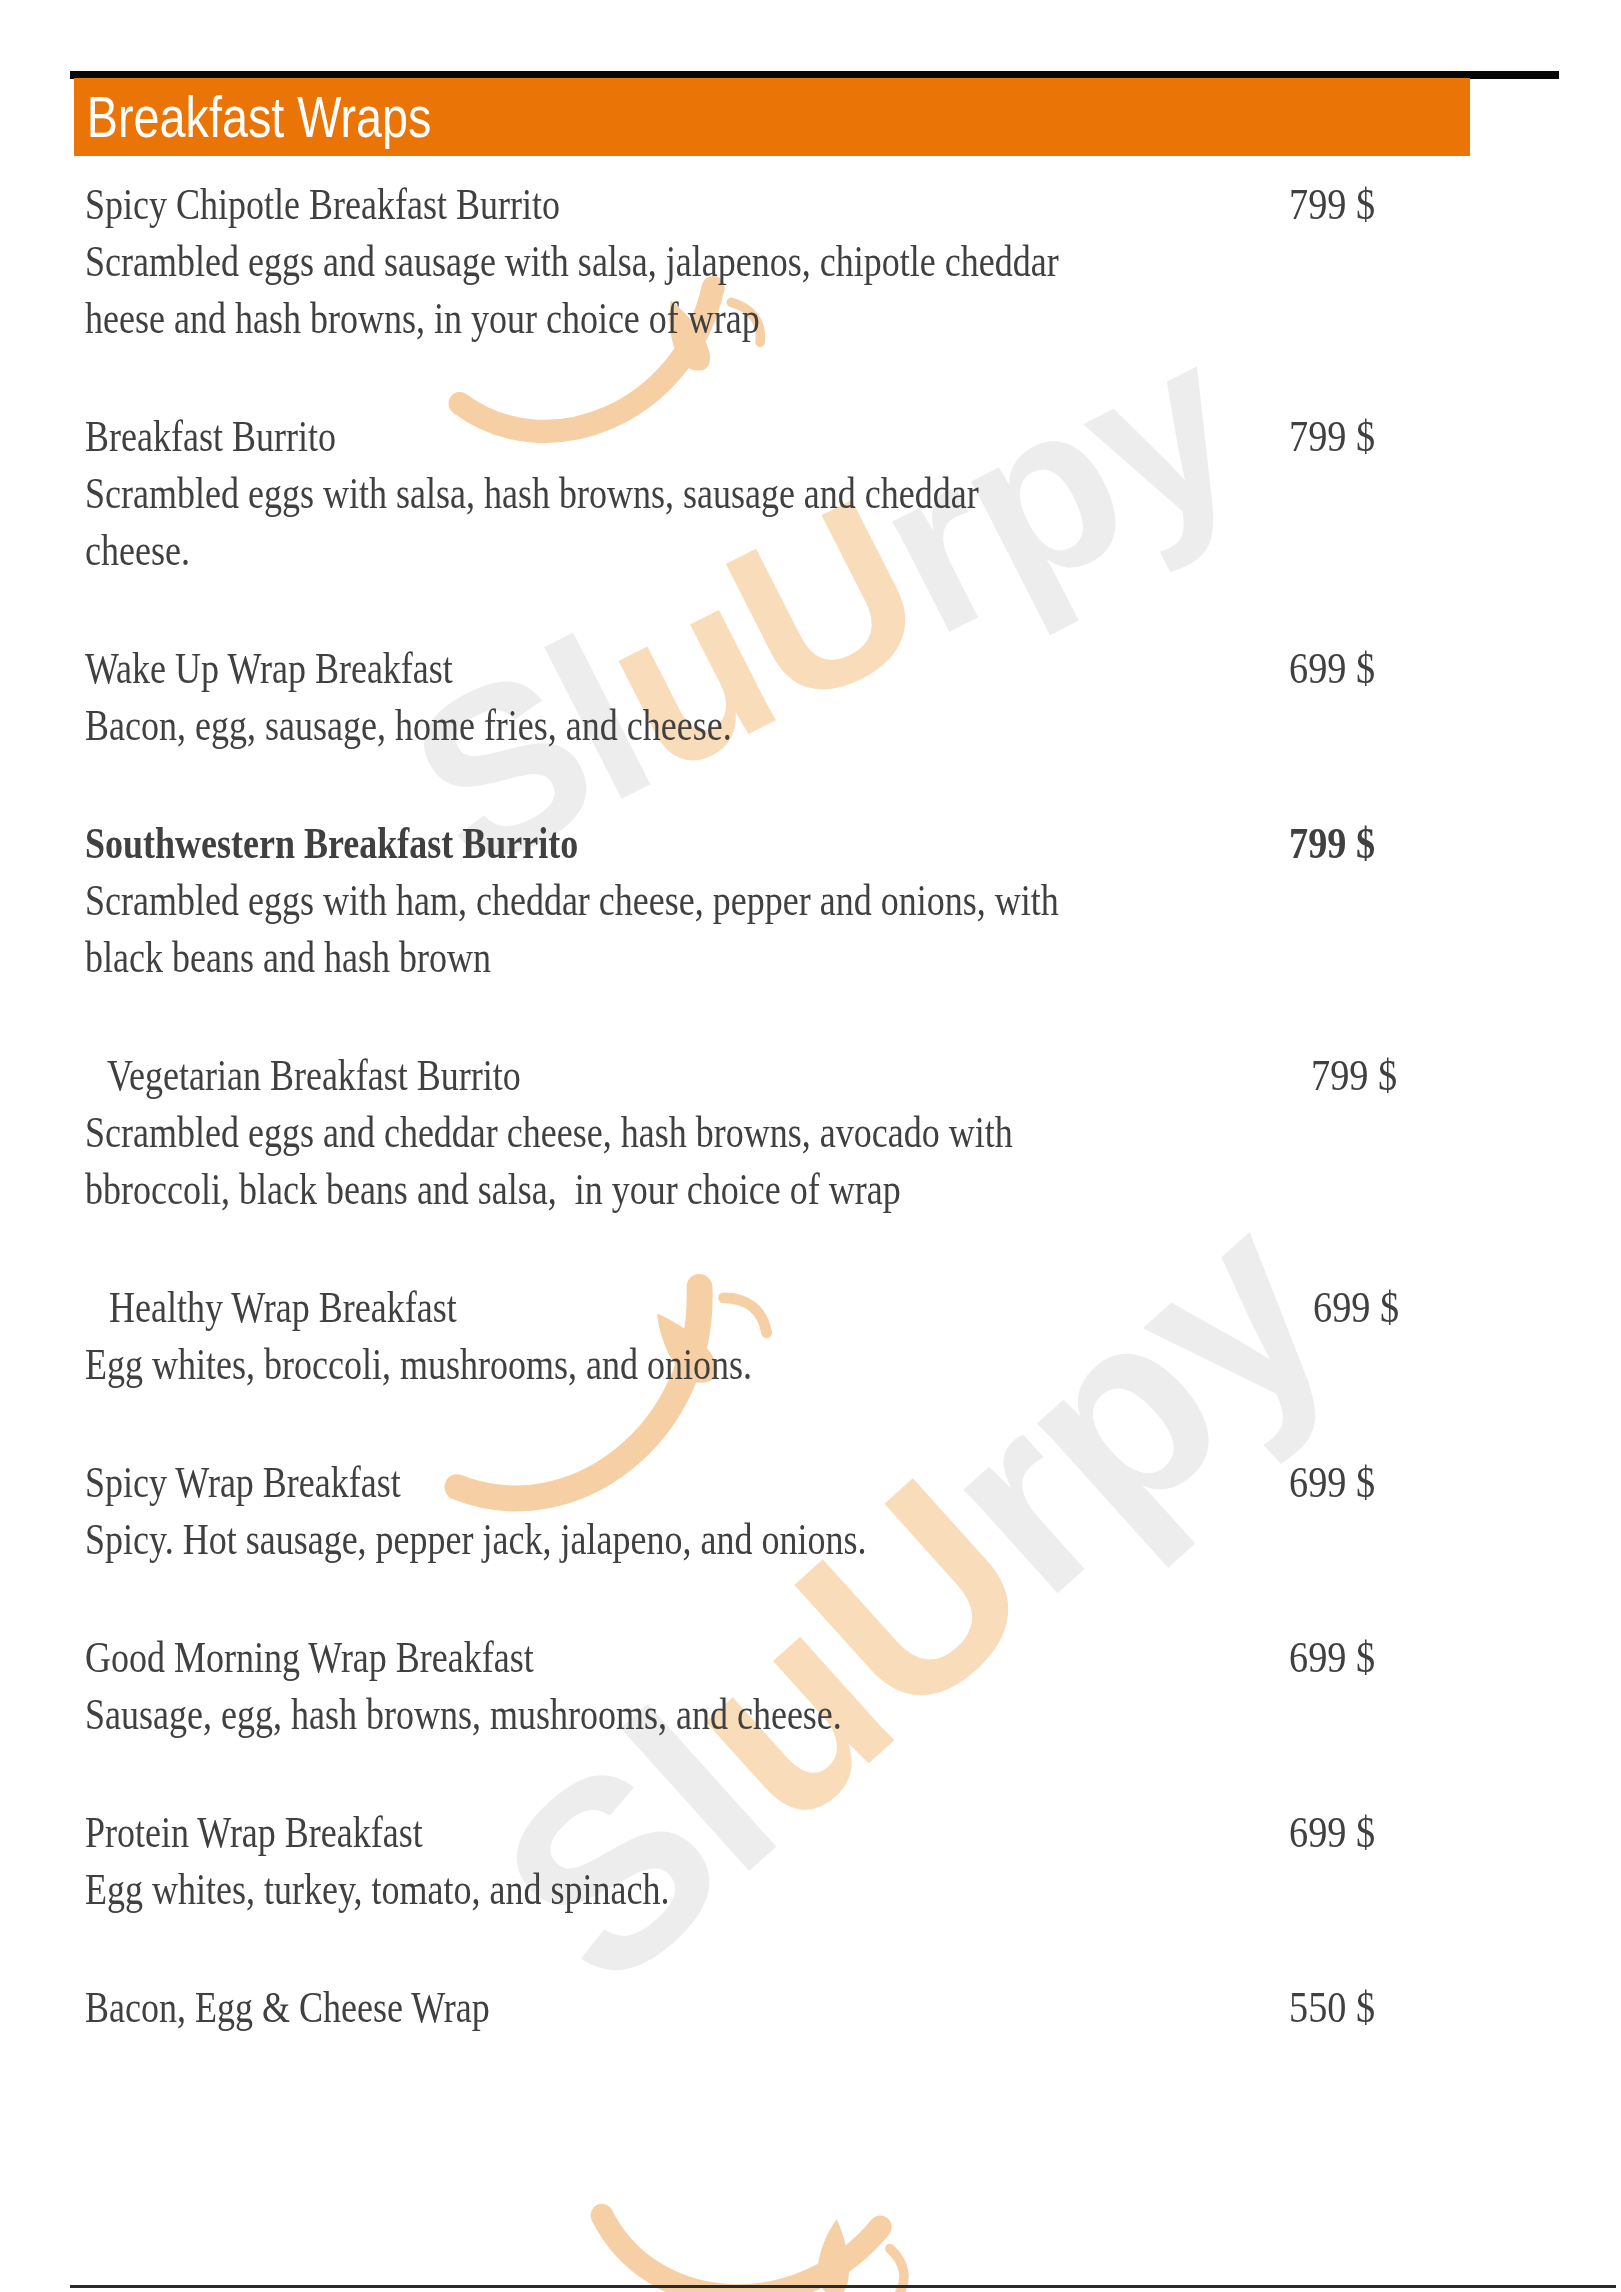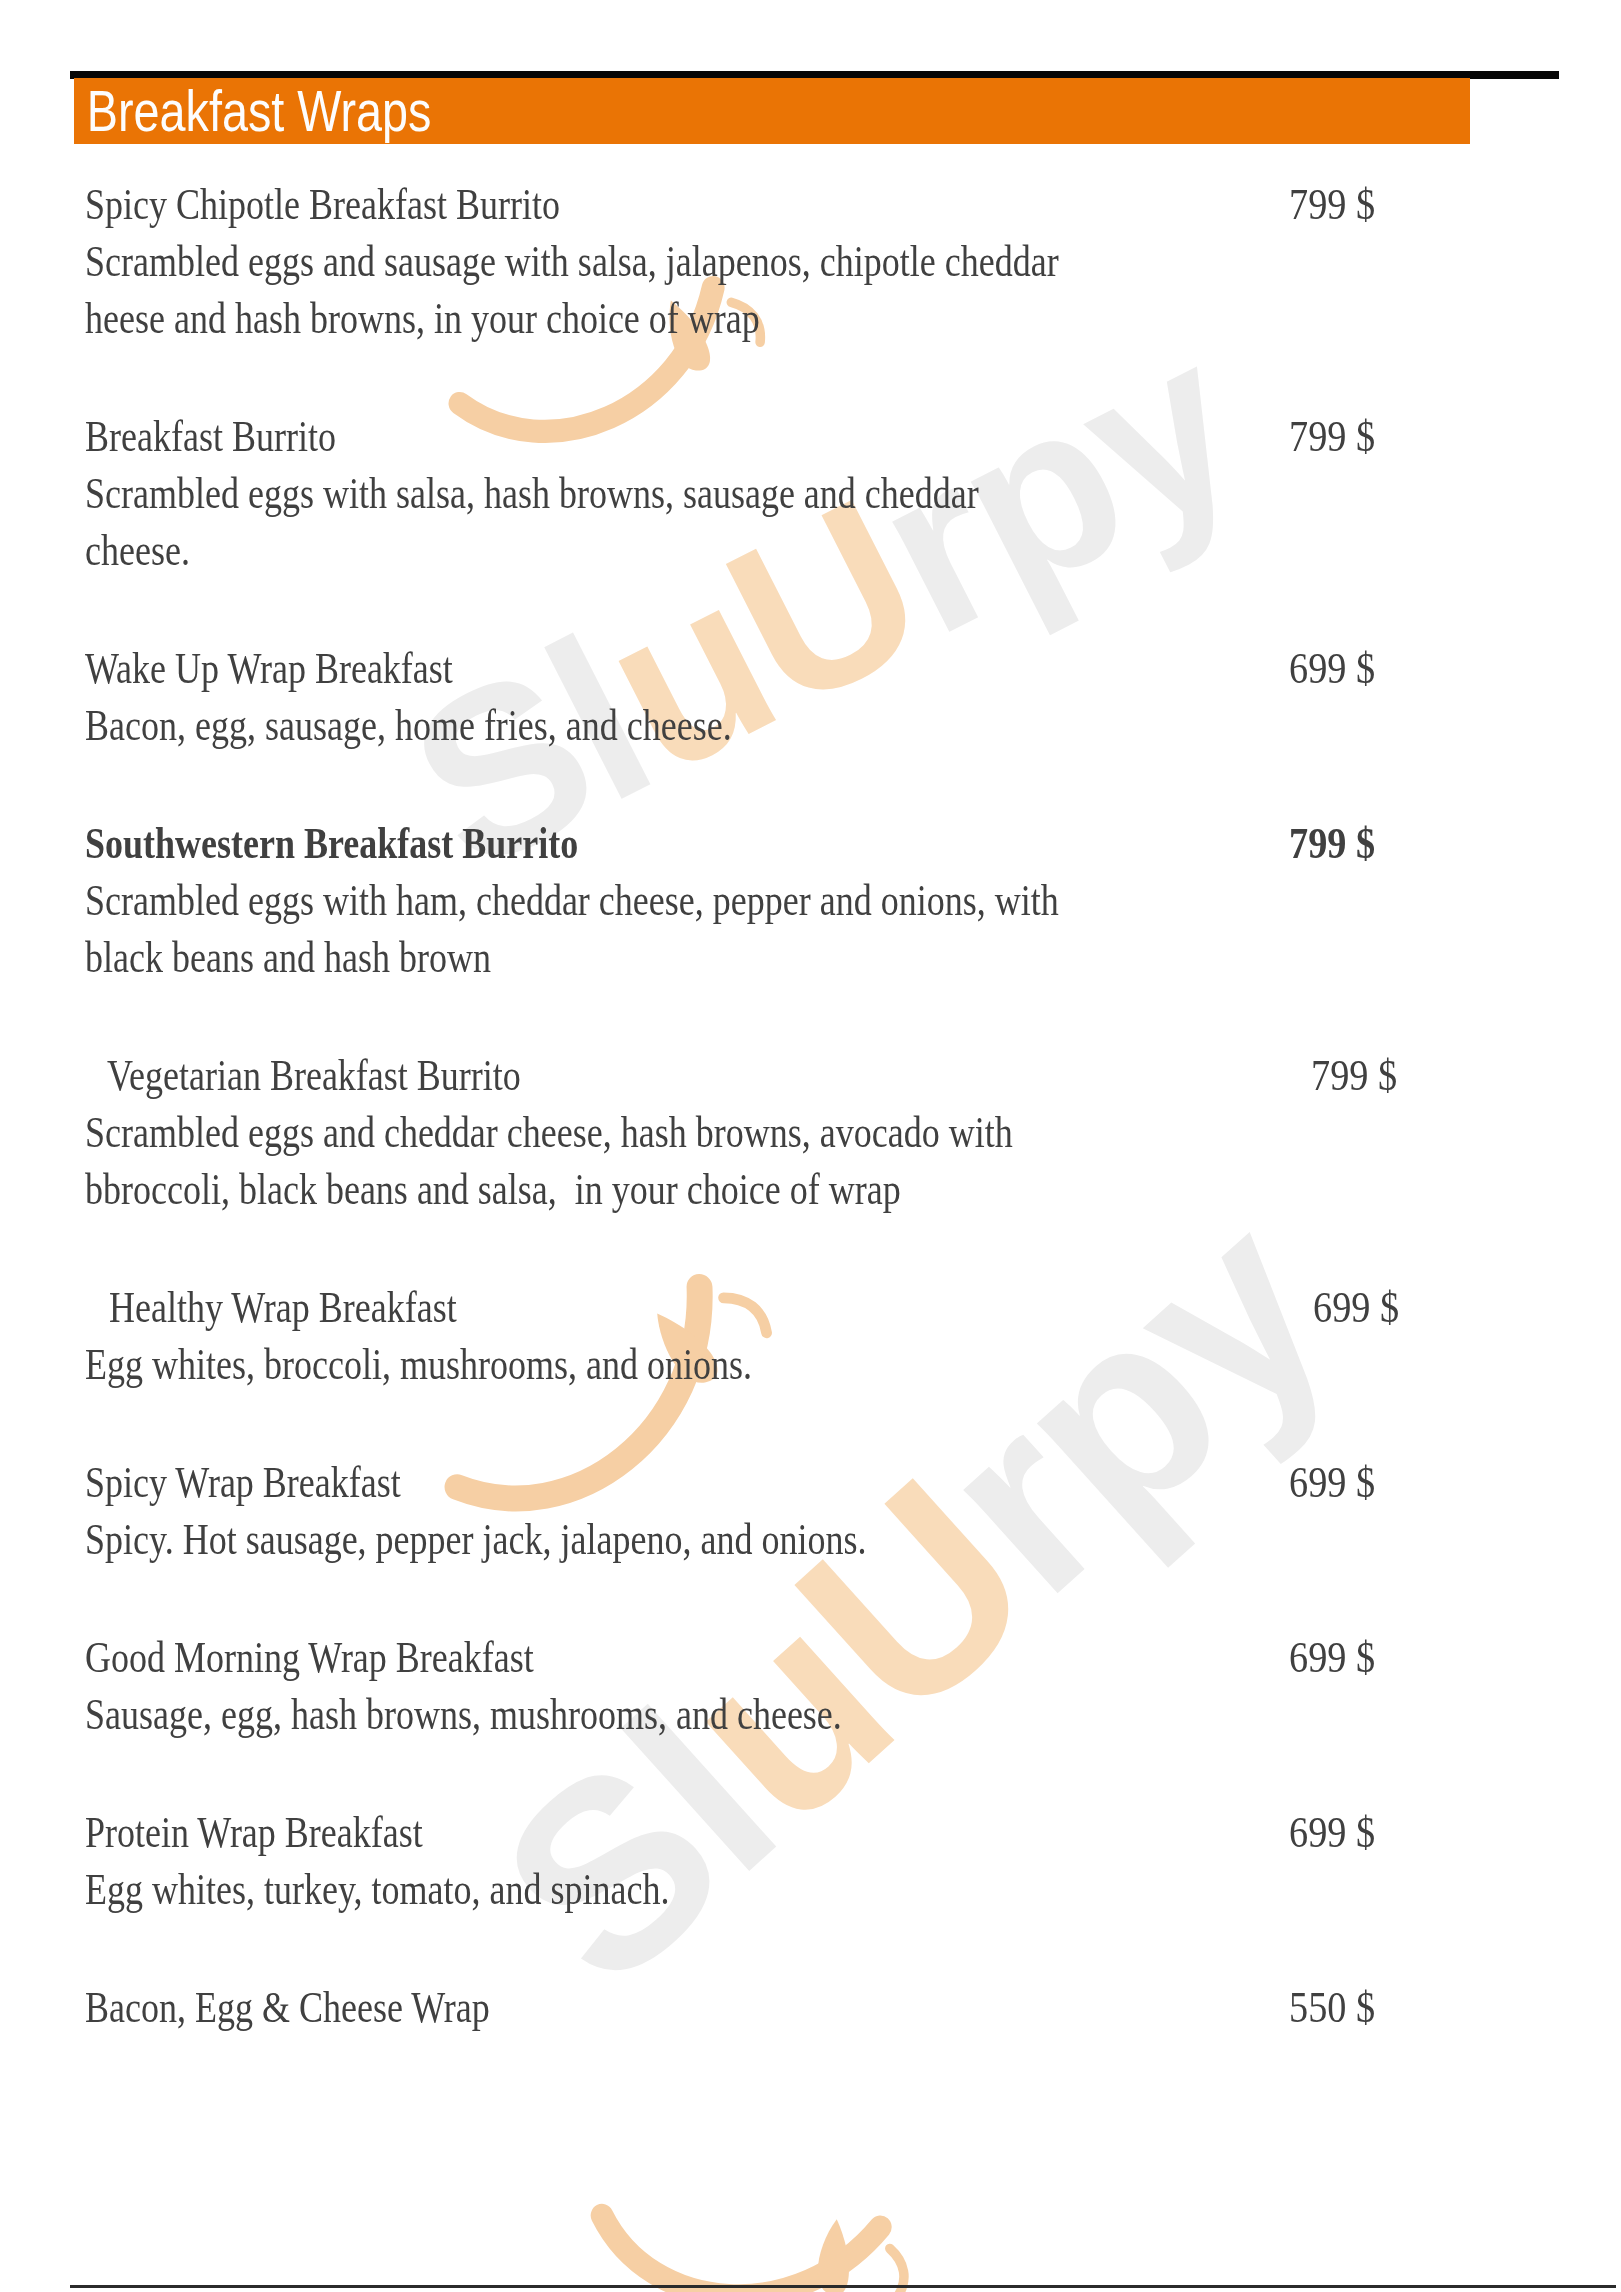--- a/index.html
+++ b/index.html
@@ -33,21 +33,21 @@
   .wm-top{font-size:235px;left:343px;top:27.4px;transform:rotate(-27deg);transform-origin:50% 35%;}
   .wm-mid{font-size:265px;left:348px;top:965px;transform:rotate(-42deg);transform-origin:50% 35%;}
   .wm-bot{font-size:235px;left:397px;top:1972px;}
 
   
   .top-rule{
     position:absolute;left:70px;top:71px;width:1489px;height:7.8px;
     background:#060606;z-index:3;
   }
   .header-bar{
-    position:absolute;left:74px;top:78px;width:1396px;height:66px;
+    position:absolute;left:74px;top:78px;width:1396px;height:78px;
     background:var(--orange);
     z-index:3;
     display:flex;align-items:center;
   }
   .header-bar .title{
     font-family:"Liberation Sans", sans-serif;
     font-size:57px;
     color:#fdfdfd;
     padding-left:15.7px;
     transform:scaleX(0.82);

